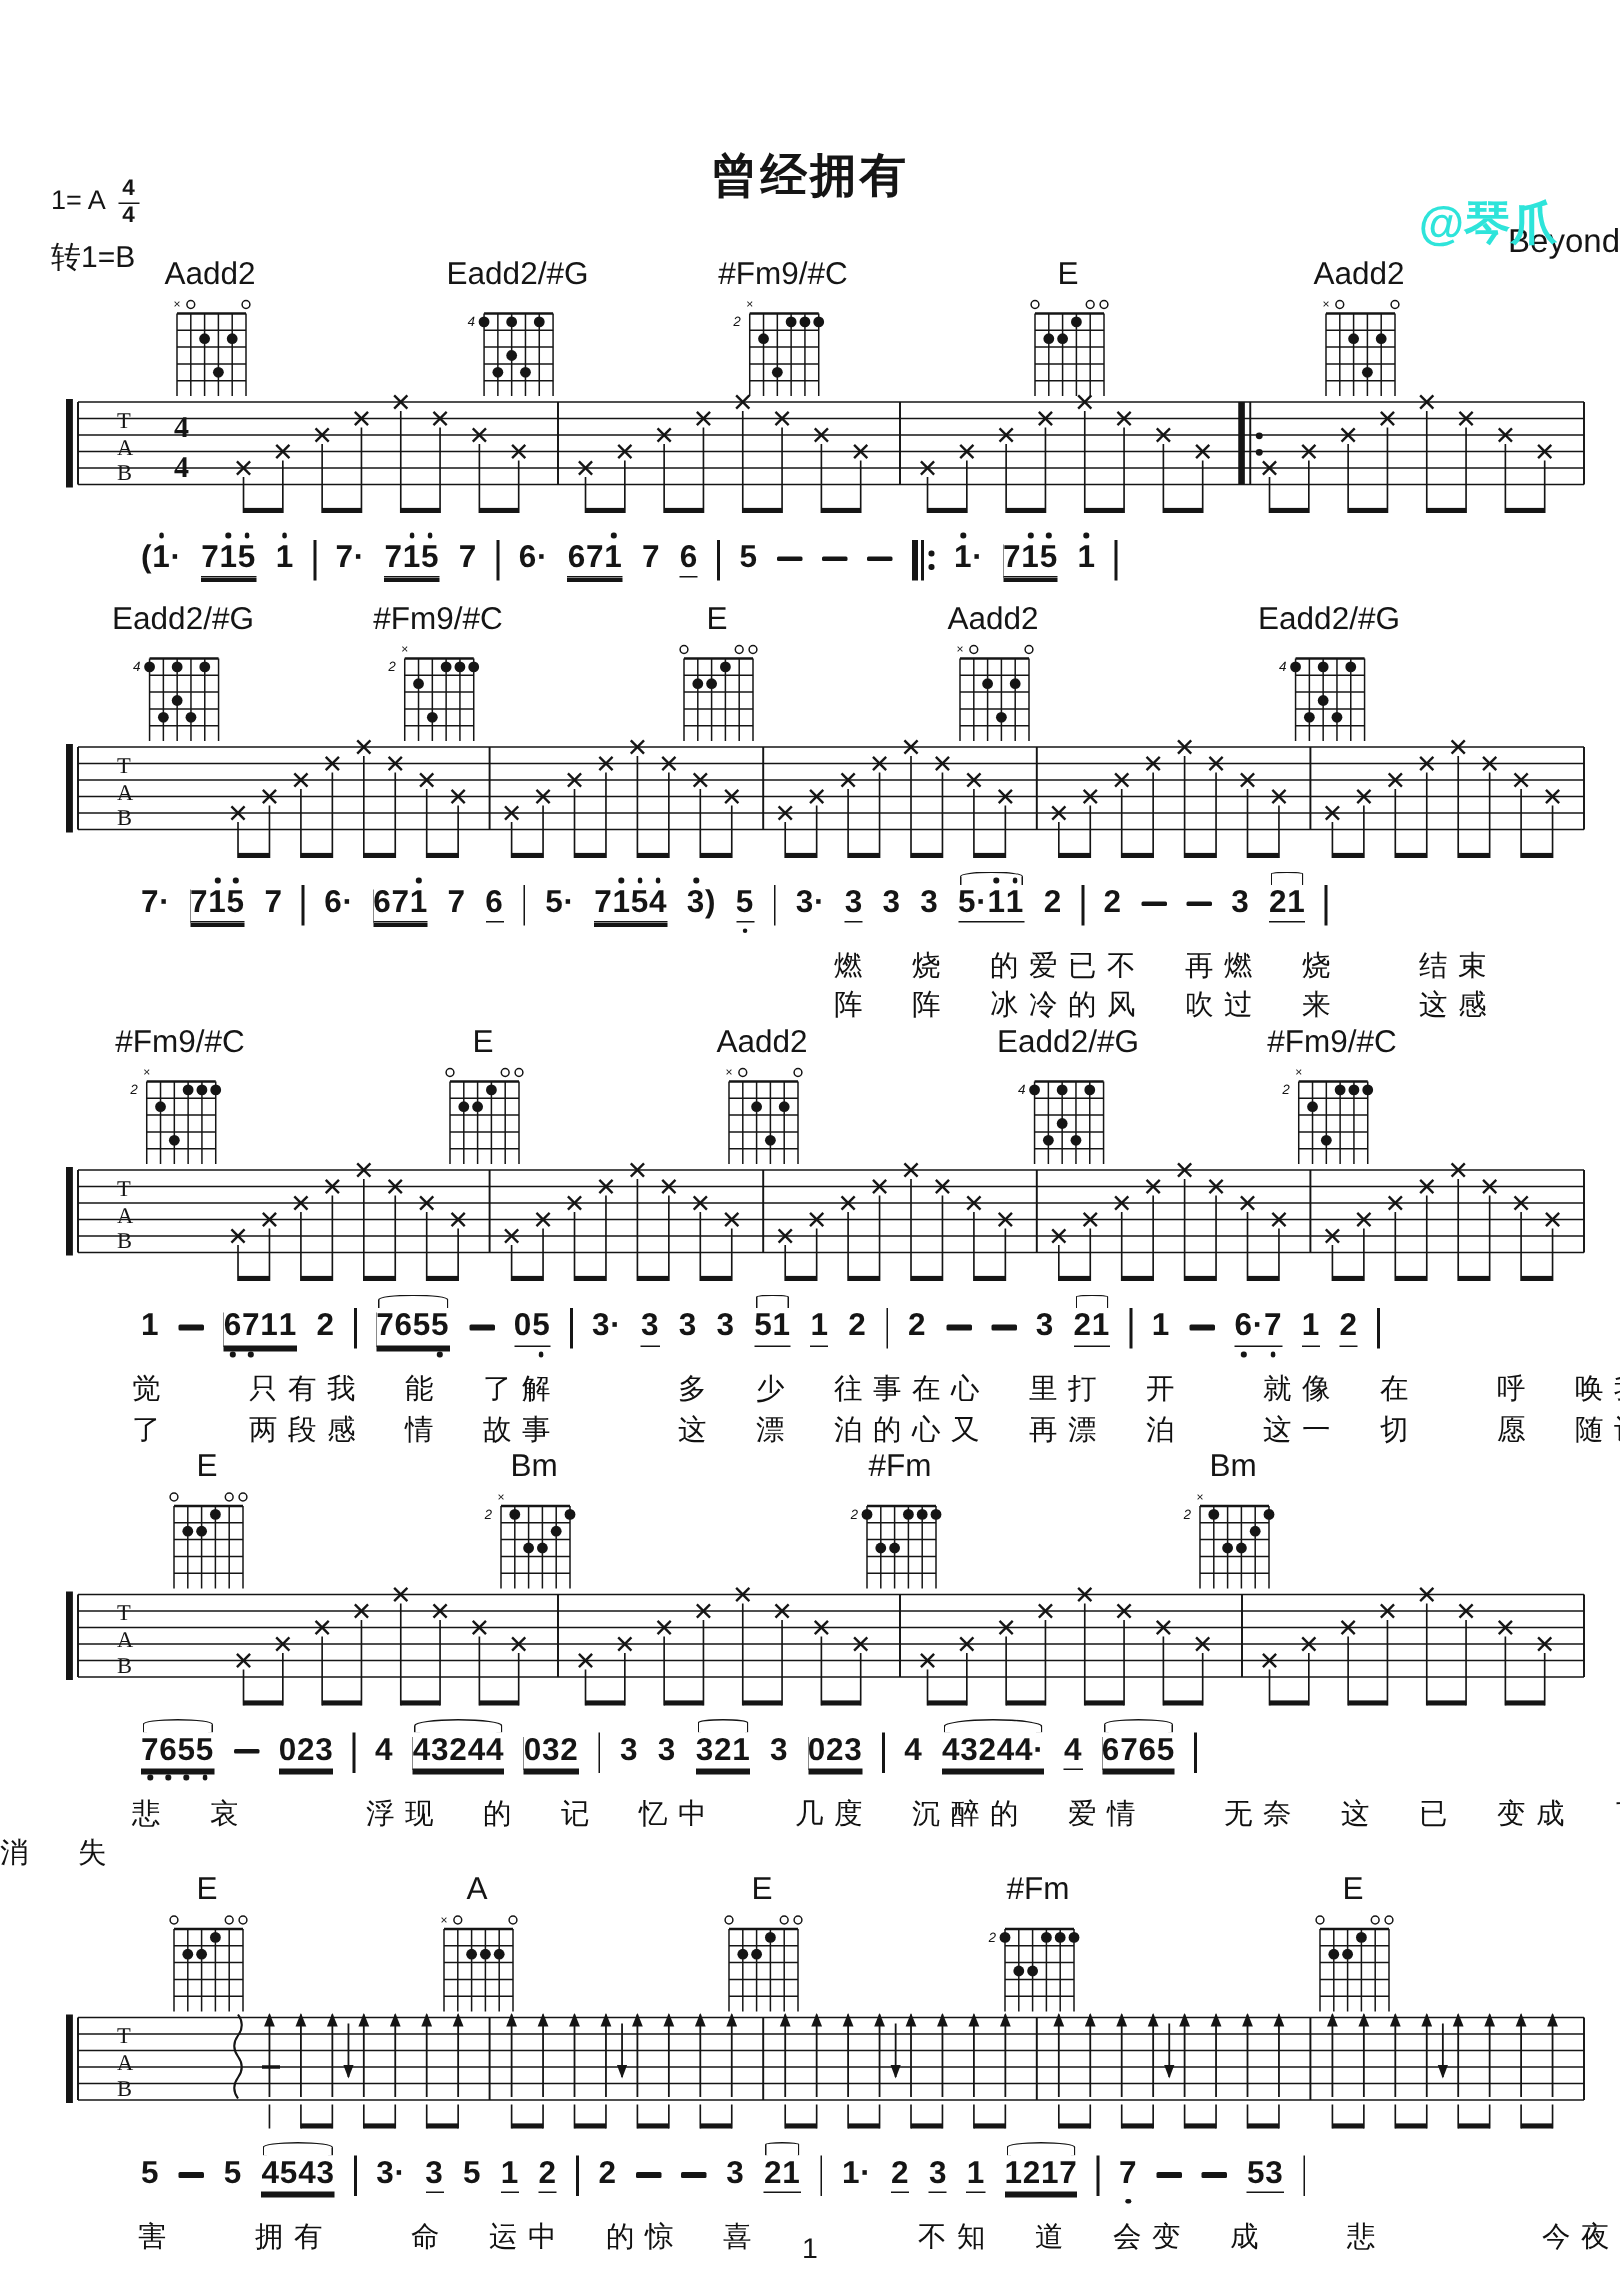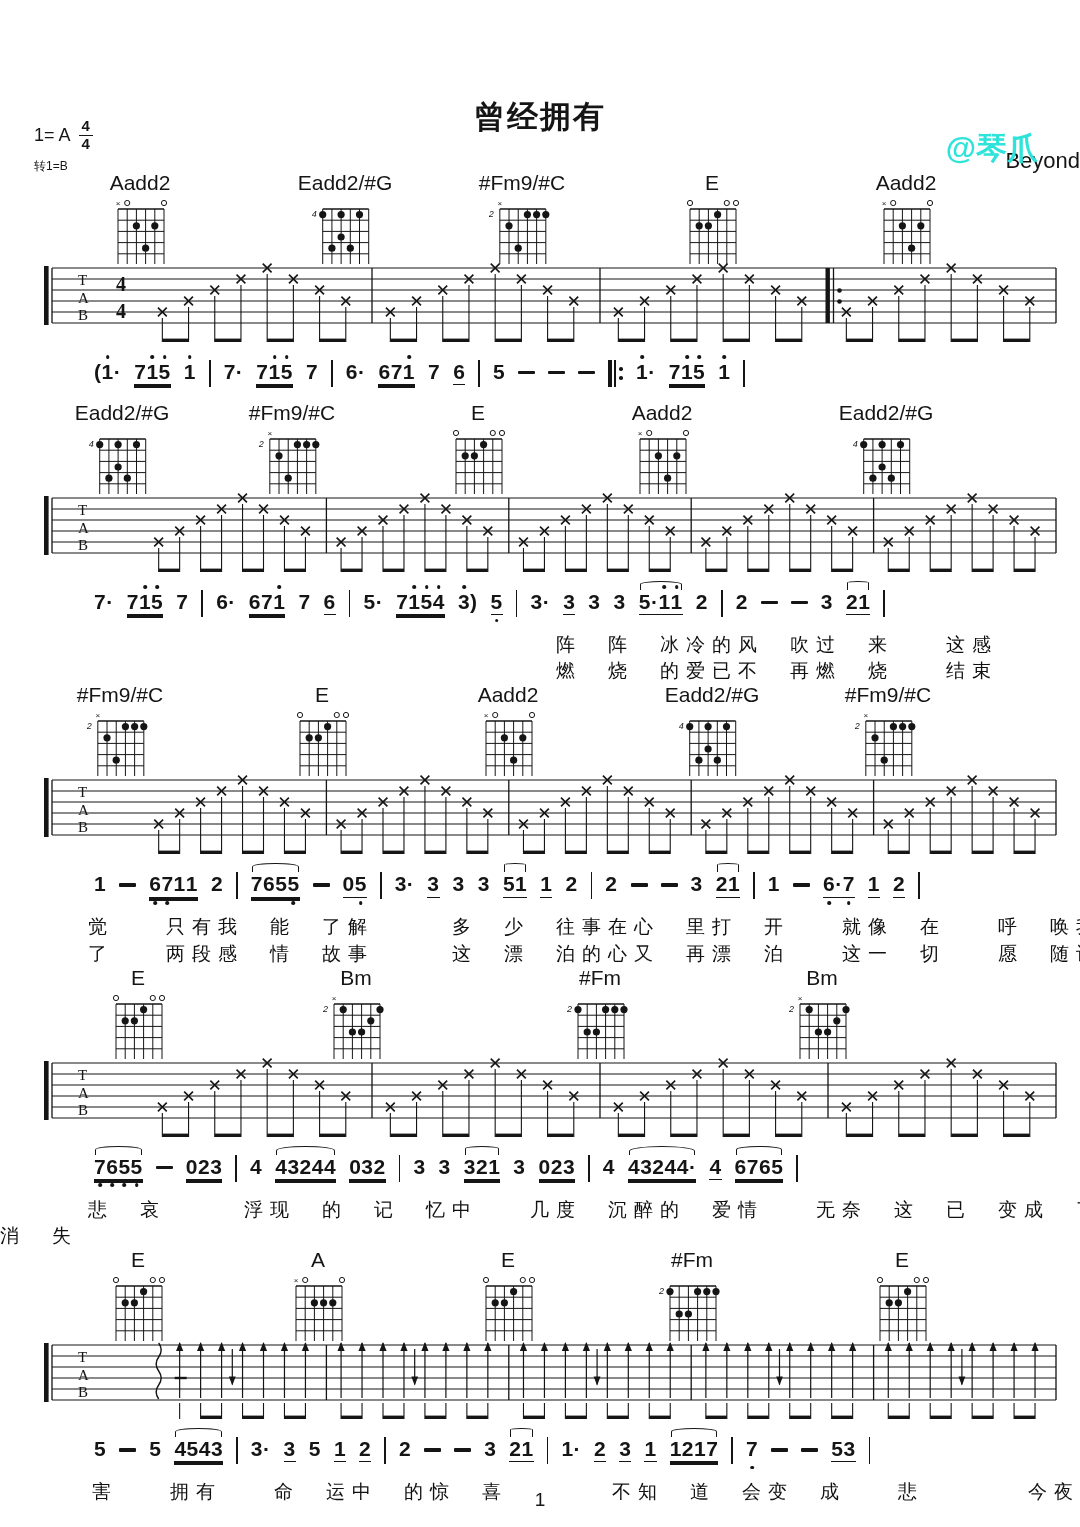--- a/index.html
+++ b/index.html
@@ -9,21 +9,21 @@
 
   
   .hdr{position:relative;height:172px;}
   .title{position:absolute;top:96px;left:0;width:100%;text-align:center;
          font-size:31px;font-weight:bold;letter-spacing:2px;}
   .artist{position:absolute;top:148px;left:0;width:100%;text-align:right;font-size:22px;}
   .keyinfo{position:absolute;left:34px;top:118px;font-size:18px;line-height:1.1;}
   .frac{display:inline-block;text-align:center;vertical-align:-8px;margin-left:8px;font-size:15px;font-weight:bold;}
   .frac b{display:block;border-bottom:1.8px solid #151515;padding:0 3px;}
   .frac i{display:block;font-style:normal;}
-  .modu{position:absolute;left:34px;top:158px;font-size:12px;}
+  .modu{position:absolute;left:34px;top:158px;font-size:20px;}
   .wm{position:absolute;right:42px;top:128px;font-size:31px;font-weight:bold;}
 
   
   .system{position:relative;}
   .chordrow{position:relative;height:86px;}
   .chord{position:absolute;transform:translateX(-50%);text-align:center;top:0;}
   .chord .cname{font-size:21px;line-height:1;margin-bottom:1px;white-space:nowrap;}
   .staffwrap{padding:0 16px;}
   .staffwrap svg{display:block;}
 
@@ -630,22 +630,22 @@
           <span class="tok u1 arc"><span class="ch">5</span><span class="ch">·</span><span class="ch hd">1</span><span class="ch hd">1</span></span>
           <span class="tok"><span class="ch">2</span></span>
           <span class="bar"></span>
           <span class="tok"><span class="ch">2</span></span>
           <span class="dash"></span>
           <span class="dash"></span>
           <span class="tok">3</span>
           <span class="tok u1 arc"><span class="ch">2</span><span class="ch">1</span></span>
           <span class="bar"></span>
         </div>
+        <div class="lyric" style="padding-left: 556px;">燃　烧　的爱已不　再燃　烧　　结束</div>
         <div class="lyric" style="padding-left: 556px;">阵　阵　冰冷的风　吹过　来　　这感</div>
-        <div class="lyric" style="padding-left: 556px;">燃　烧　的爱已不　再燃　烧　　结束</div>
       </section>
       <section class="system">
         <div class="chordrow">
           <div class="chord" style="left: 120px;"><div class="cname">#Fm9/#C</div><svg width="66" height="70">
               <line x1="11" y1="15" x2="11" y2="71" stroke="#151515" stroke-width="1"></line>
               <line x1="20.2" y1="15" x2="20.2" y2="71" stroke="#151515" stroke-width="1"></line>
               <line x1="29.4" y1="15" x2="29.4" y2="71" stroke="#151515" stroke-width="1"></line>
               <line x1="38.599999999999994" y1="15" x2="38.599999999999994" y2="71" stroke="#151515" stroke-width="1"></line>
               <line x1="47.8" y1="15" x2="47.8" y2="71" stroke="#151515" stroke-width="1"></line>
               <line x1="57" y1="15" x2="57" y2="71" stroke="#151515" stroke-width="1"></line>

